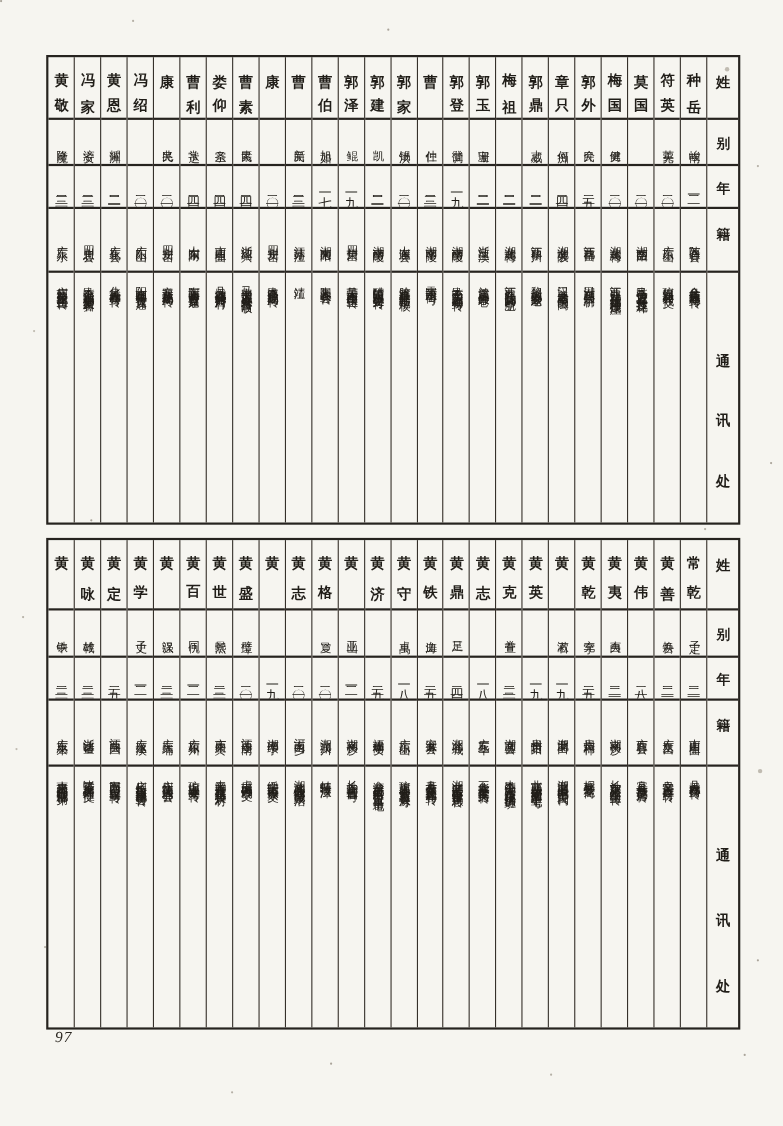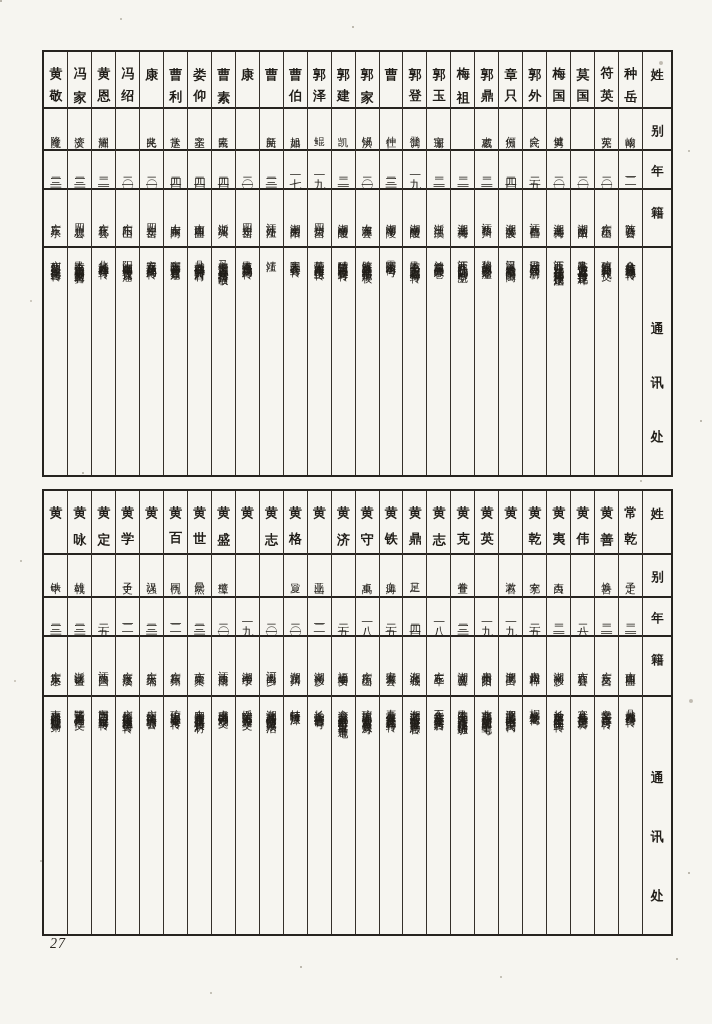--- a/index.html
+++ b/index.html
@@ -953,14 +953,14 @@
           <div class="cell native-cell c">
             <span class="vt">广东惠来</span>
           </div>
           <div class="cell contact-cell t">
             <span class="vt">惠来南门外桶盘池儒林第</span>
           </div>
         </div>
       </div>
   </div>
 
-  <div class="page-number">27</div>
+  <div class="page-number">97</div>
 </div>
 
 </body></html>

